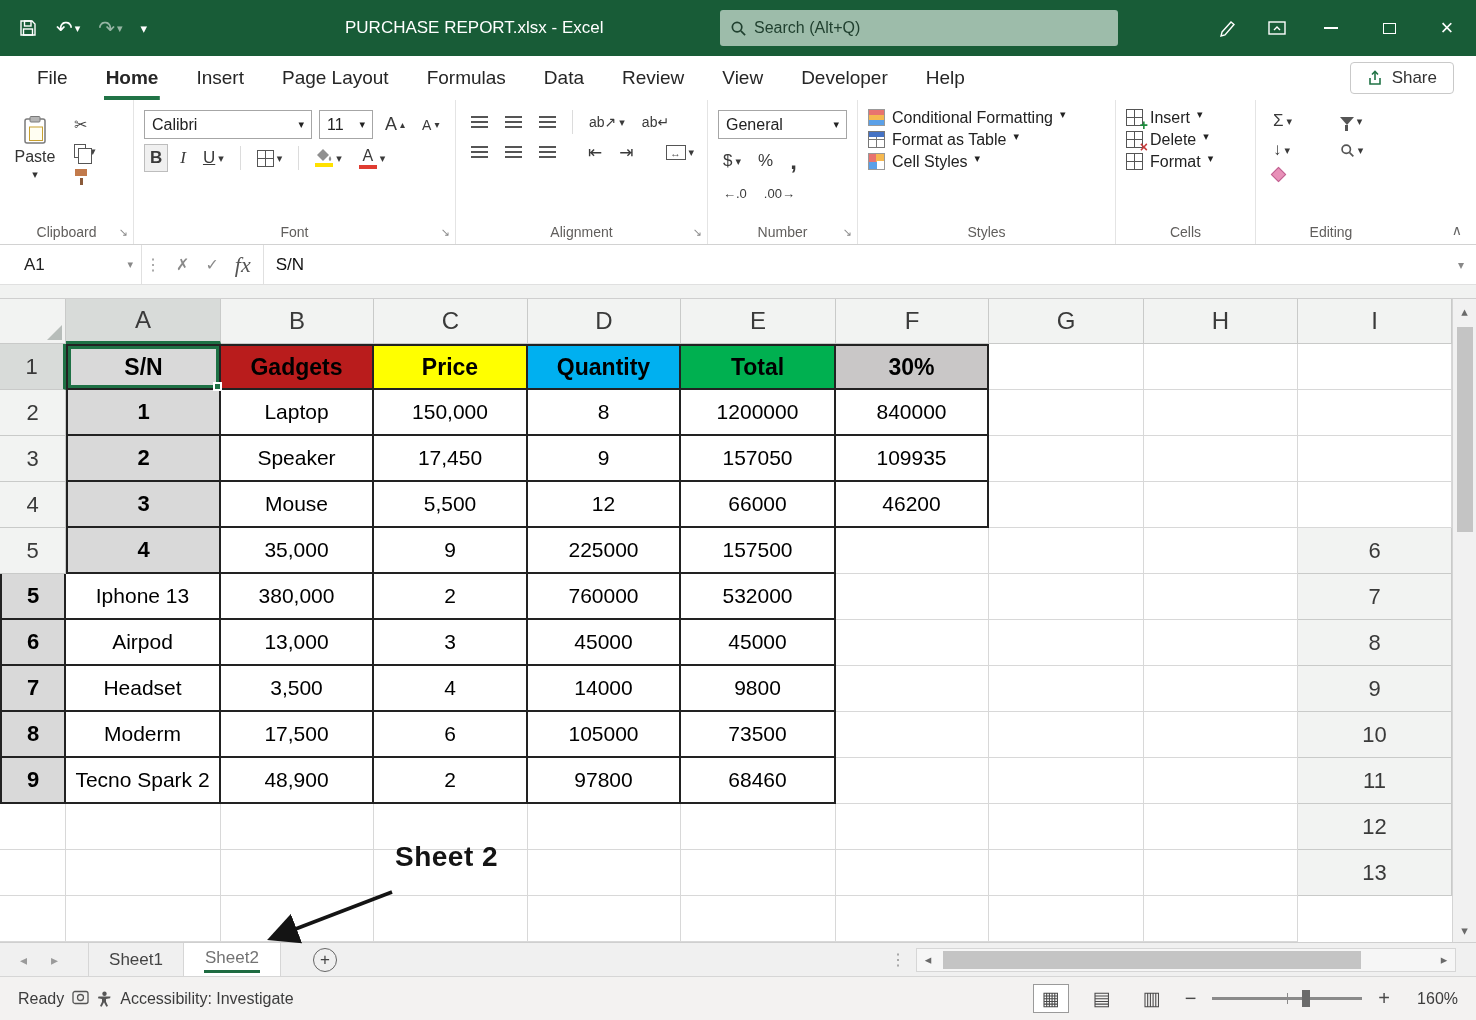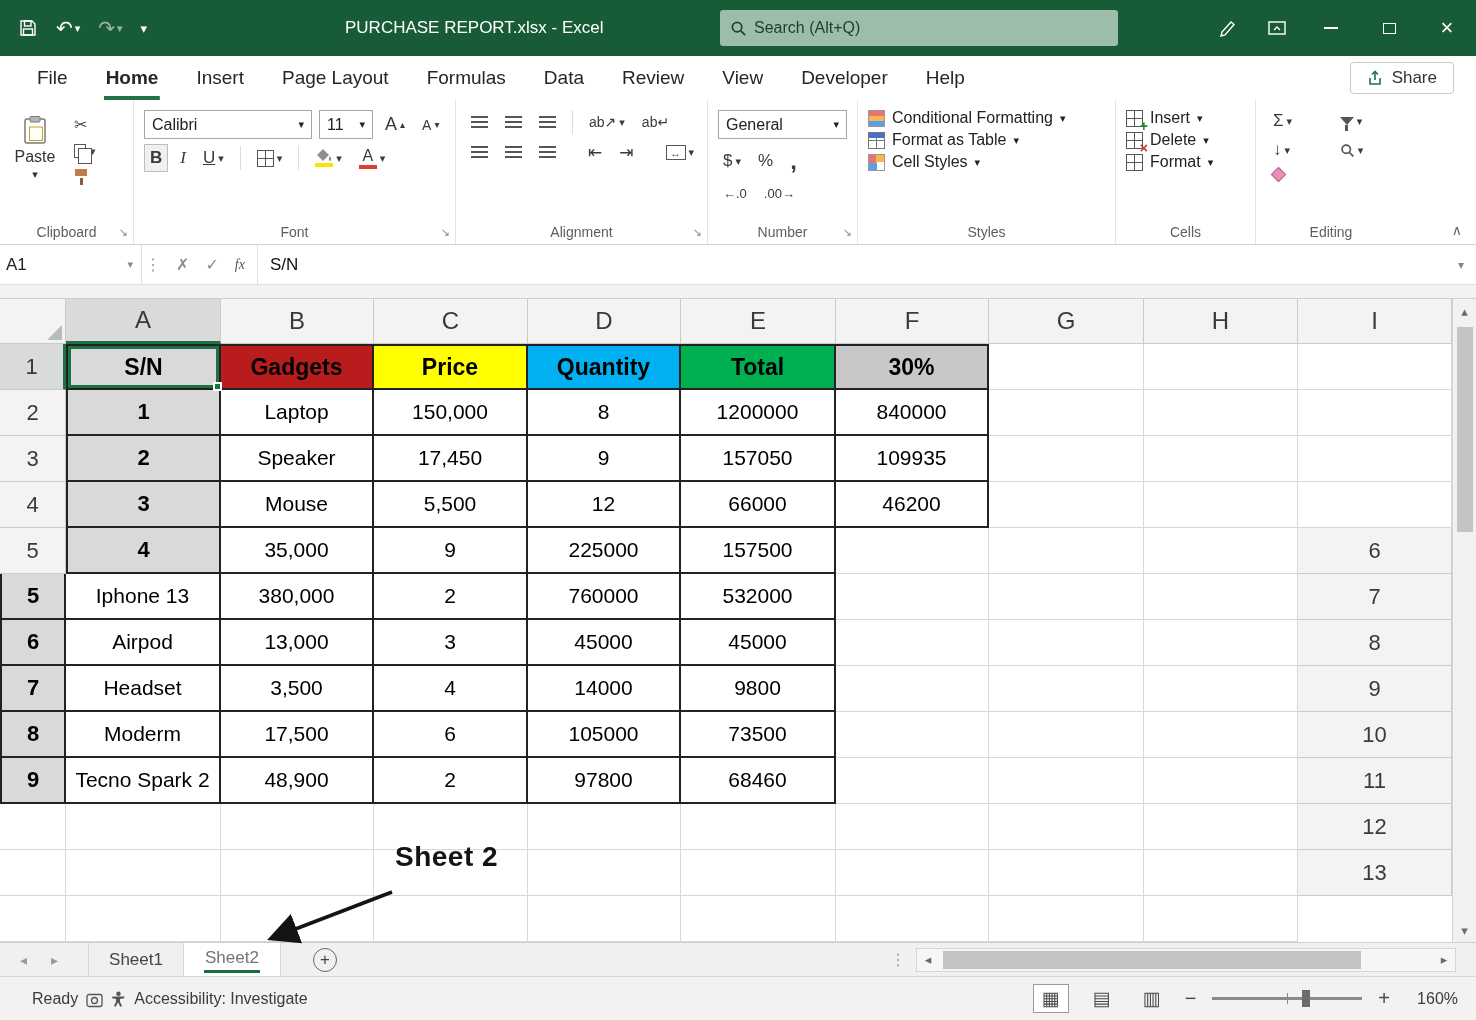--- a/index.html
+++ b/index.html
@@ -48,38 +48,38 @@
   .ic-copy{width:12px;height:14px;border:1px solid #555;background:#fff;position:relative;display:inline-block}
   .ic-copy::after{content:"";position:absolute;left:3px;top:3px;width:12px;height:14px;border:1px solid #555;background:#fff}
   .ic-brush{display:inline-block;width:14px;height:17px;position:relative}
   .ic-brush::before{content:"";position:absolute;left:1px;top:1px;width:12px;height:7px;background:#c27a4b}
   .ic-brush::after{content:"";position:absolute;left:6px;top:10px;width:3px;height:7px;background:#8a5a3a}
   .ic-borders,.ic-cell{width:17px;height:17px;display:inline-block;border:1px solid #555;background-image:linear-gradient(#555,#555),linear-gradient(#555,#555);background-size:1px 100%,100% 1px;background-position:center,center;background-repeat:no-repeat;background-color:#fff;position:relative}
   .bar{display:block;width:18px;height:4px;margin-top:1px}
   .ic-stack{display:inline-flex;flex-direction:column;align-items:center;line-height:1}
   .ic-al{width:17px;height:13px;display:inline-block;background:repeating-linear-gradient(to bottom,#555 0 1.6px,transparent 1.6px 5.2px)}
   .mergebox{display:inline-flex;align-items:center;justify-content:center;width:20px;height:15px;border:1px solid #555;font-size:11px;color:#555}
-  .srow{display:flex;align-items:center;gap:7px;font-size:16px;color:#222;margin:4px 4px;white-space:nowrap}
+  .srow{display:flex;gap:7px;font-size:16px;color:#222;margin:4px 4px;white-space:nowrap}
   .ic-cf{width:17px;height:17px;display:inline-block;border:1px solid #999;background:linear-gradient(180deg,#e8736f 0 33%,#f5b84f 33% 66%,#5aa0e8 66%)}
   .ic-fat{width:17px;height:17px;display:inline-block;border:1px solid #777;background:linear-gradient(#4472c4 0 5px,rgba(0,0,0,0) 5px),linear-gradient(#777,#777),linear-gradient(#777,#777);background-size:100% 100%,1px 100%,100% 1px;background-position:0 0,center,center;background-repeat:no-repeat;background-color:#fff}
   .ic-cs{width:17px;height:17px;display:inline-block;border:1px solid #999;background:conic-gradient(#f5b84f 0 25%,#fff 25% 50%,#5aa0e8 50% 75%,#e8736f 75%)}
   .ins::after{content:"+";position:absolute;right:-6px;bottom:-8px;color:#1a8a3a;font-size:14px;font-weight:700}
   .del::after{content:"\d7";position:absolute;right:-6px;bottom:-8px;color:#c43a3a;font-size:14px;font-weight:700}
   .egrid{display:grid;grid-template-columns:auto auto;gap:3px 12px;margin:3px 6px;align-items:center}
   .ic-funnel{width:0;height:0;border-left:7px solid transparent;border-right:7px solid transparent;border-top:8px solid #555;display:inline-block;position:relative}
   .ic-funnel::after{content:"";position:absolute;left:-1.5px;top:0;width:3px;height:6px;background:#555}
   .ic-eraser{width:11px;height:11px;background:#e890b8;border:1px solid #c06090;transform:rotate(45deg);display:inline-block}
   .collapse{position:absolute;right:14px;bottom:6px;font-size:14px;color:#666}
 
   
   .fbar{height:40px;display:flex;align-items:stretch;background:#fff;border-bottom:1px solid #e0e0e0}
-  .namebox{width:142px;display:flex;align-items:center;justify-content:space-between;padding:0 8px 0 6px;font-size:17px;border-right:1px solid #e0e0e0}
+  .namebox{width:142px;display:flex;align-items:center;justify-content:space-between;padding:0 8px 0 24px;font-size:17px;border-right:1px solid #e0e0e0}
   .fdots{width:22px;display:flex;align-items:center;justify-content:center;color:#9a9a9a;font-size:16px}
   .fbtns{display:flex;align-items:center;gap:16px;padding:0 12px;color:#8a8a8a;border-right:1px solid #e0e0e0;font-size:16px}
-  .fx{font-family:"Liberation Serif",serif;font-style:italic;font-size:14px;color:#555}
+  .fx{font-family:"Liberation Serif",serif;font-style:italic;font-size:22px;color:#555}
   .fcontent{flex:1;display:flex;align-items:center;padding-left:12px;font-size:17px;color:#111}
   .fend{width:30px;display:flex;align-items:center;justify-content:center;color:#888;font-size:12px}
   .fspacer{height:14px;background:#f1f2f1;border-bottom:1px solid #cfcfcf}
 
   
   .sheet-area{display:flex}
   #grid{display:grid;grid-template-columns:66px 155px 153px 154px 153px 155px 153px 155px 154px 154px;grid-template-rows:45px repeat(13,46px);width:1452px;background:#fff}
   .gh{background:#f2f3f2;border-right:1px solid #c9cac9;border-bottom:1px solid #c9cac9;display:flex;align-items:center;justify-content:center;color:#3a3a3a}
   .ch{font-size:24px}
   .rh{font-size:22px}
@@ -110,21 +110,21 @@
   .sheet-tab.active span{border-bottom:3px solid #1e6b41;padding:2px 1px}
   .addsheet{width:24px;height:24px;border:1.5px solid #666;border-radius:50%;display:flex;align-items:center;justify-content:center;font-size:17px;color:#444;align-self:center;margin-left:32px}
   .tabdots{margin-left:auto;align-self:center;color:#9a9a9a;font-size:16px}
   .hscroll{width:540px;align-self:center;display:flex;align-items:center;margin:0 20px 0 10px;height:24px;background:#f6f6f6;border:1px solid #d6d6d6}
   .hbtn{width:22px;text-align:center;color:#6a6a6a;font-size:13px}
   .htrack{flex:1;position:relative;height:100%}
   .hthumb{position:absolute;left:4px;top:2px;height:18px;width:418px;background:#c4c4c4}
 
   
   .statusbar{height:44px;background:#f3f2f1;border-top:1px solid #d6d6d6;display:flex;align-items:center;font-size:16px;color:#3c3c3c}
-  .sb-left{display:flex;align-items:flex-end;gap:8px;margin-left:32px}
+  .sb-left{display:flex;align-items:flex-start;gap:8px;margin-left:18px}
   .sb-right{margin-left:auto;display:flex;align-items:center;gap:16px;margin-right:18px}
   .vbtn{font-size:19px;color:#4a4a4a;padding:2px 8px}
   .vbtn.active{border:1px solid #9a9a9a;background:#fff}
   .zoomtrack{width:150px;height:3px;background:#8a8a8a;position:relative}
   .zoomtrack::before{content:"";position:absolute;left:50%;top:-4px;width:1px;height:11px;background:#8a8a8a}
   .zoomthumb{position:absolute;left:60%;top:-7px;width:8px;height:17px;background:#6b6b6b}
   .zbtn{font-size:20px;color:#4a4a4a}
 
   
   .annot{position:absolute;pointer-events:none;z-index:5}

